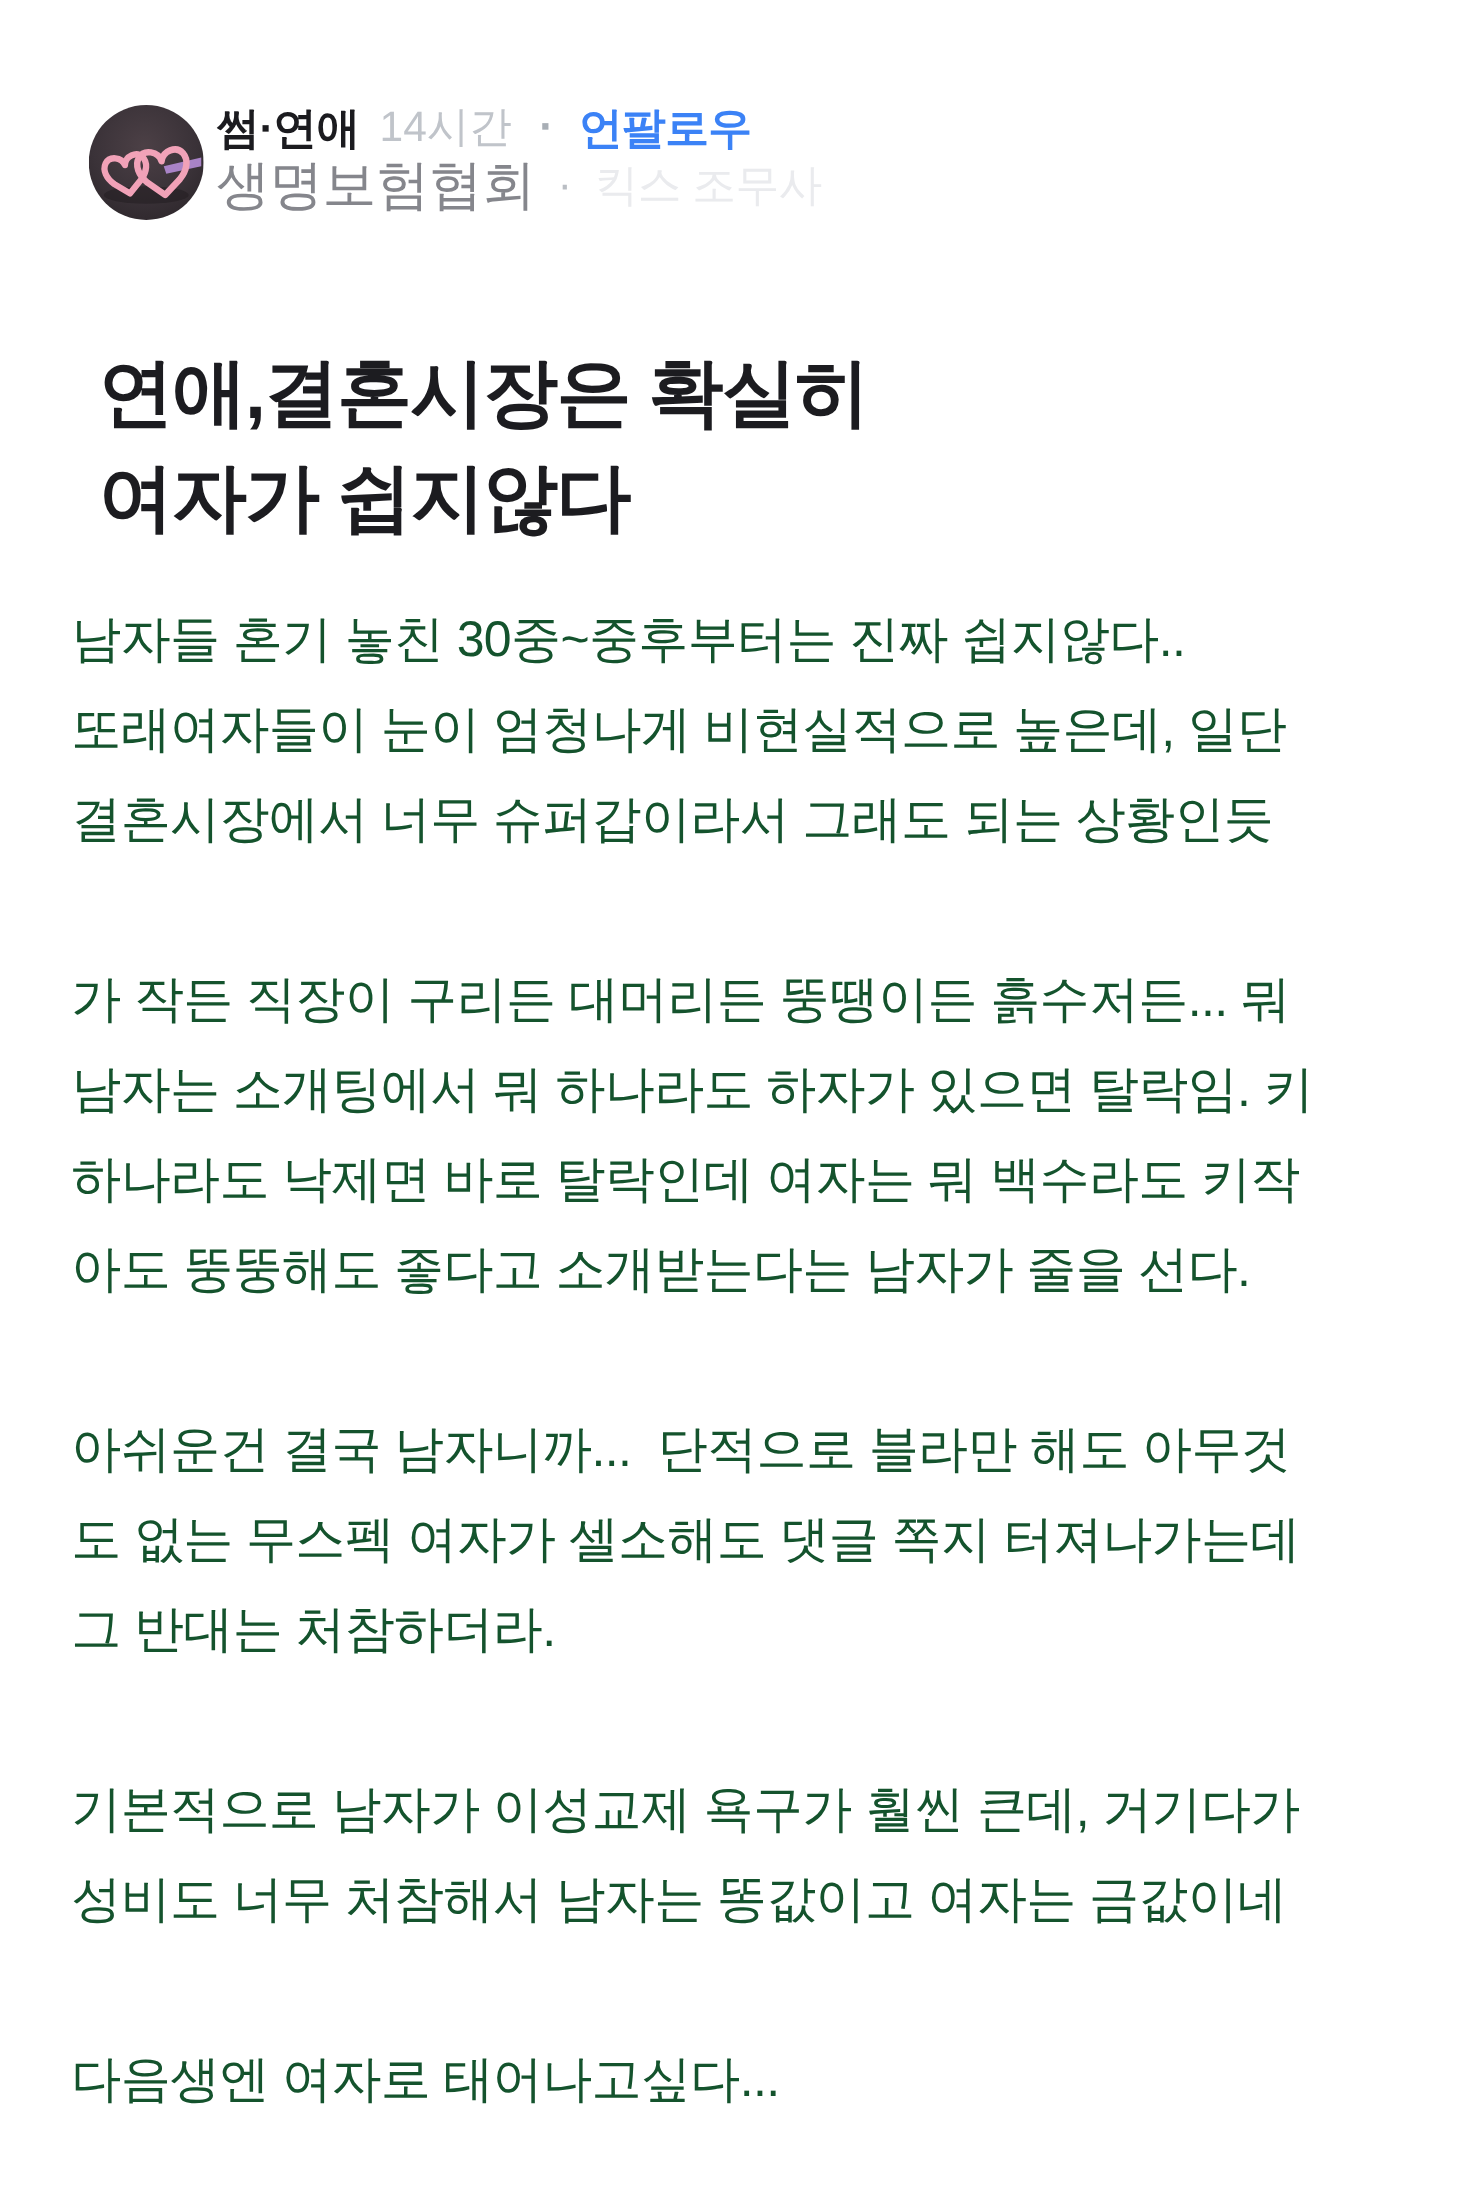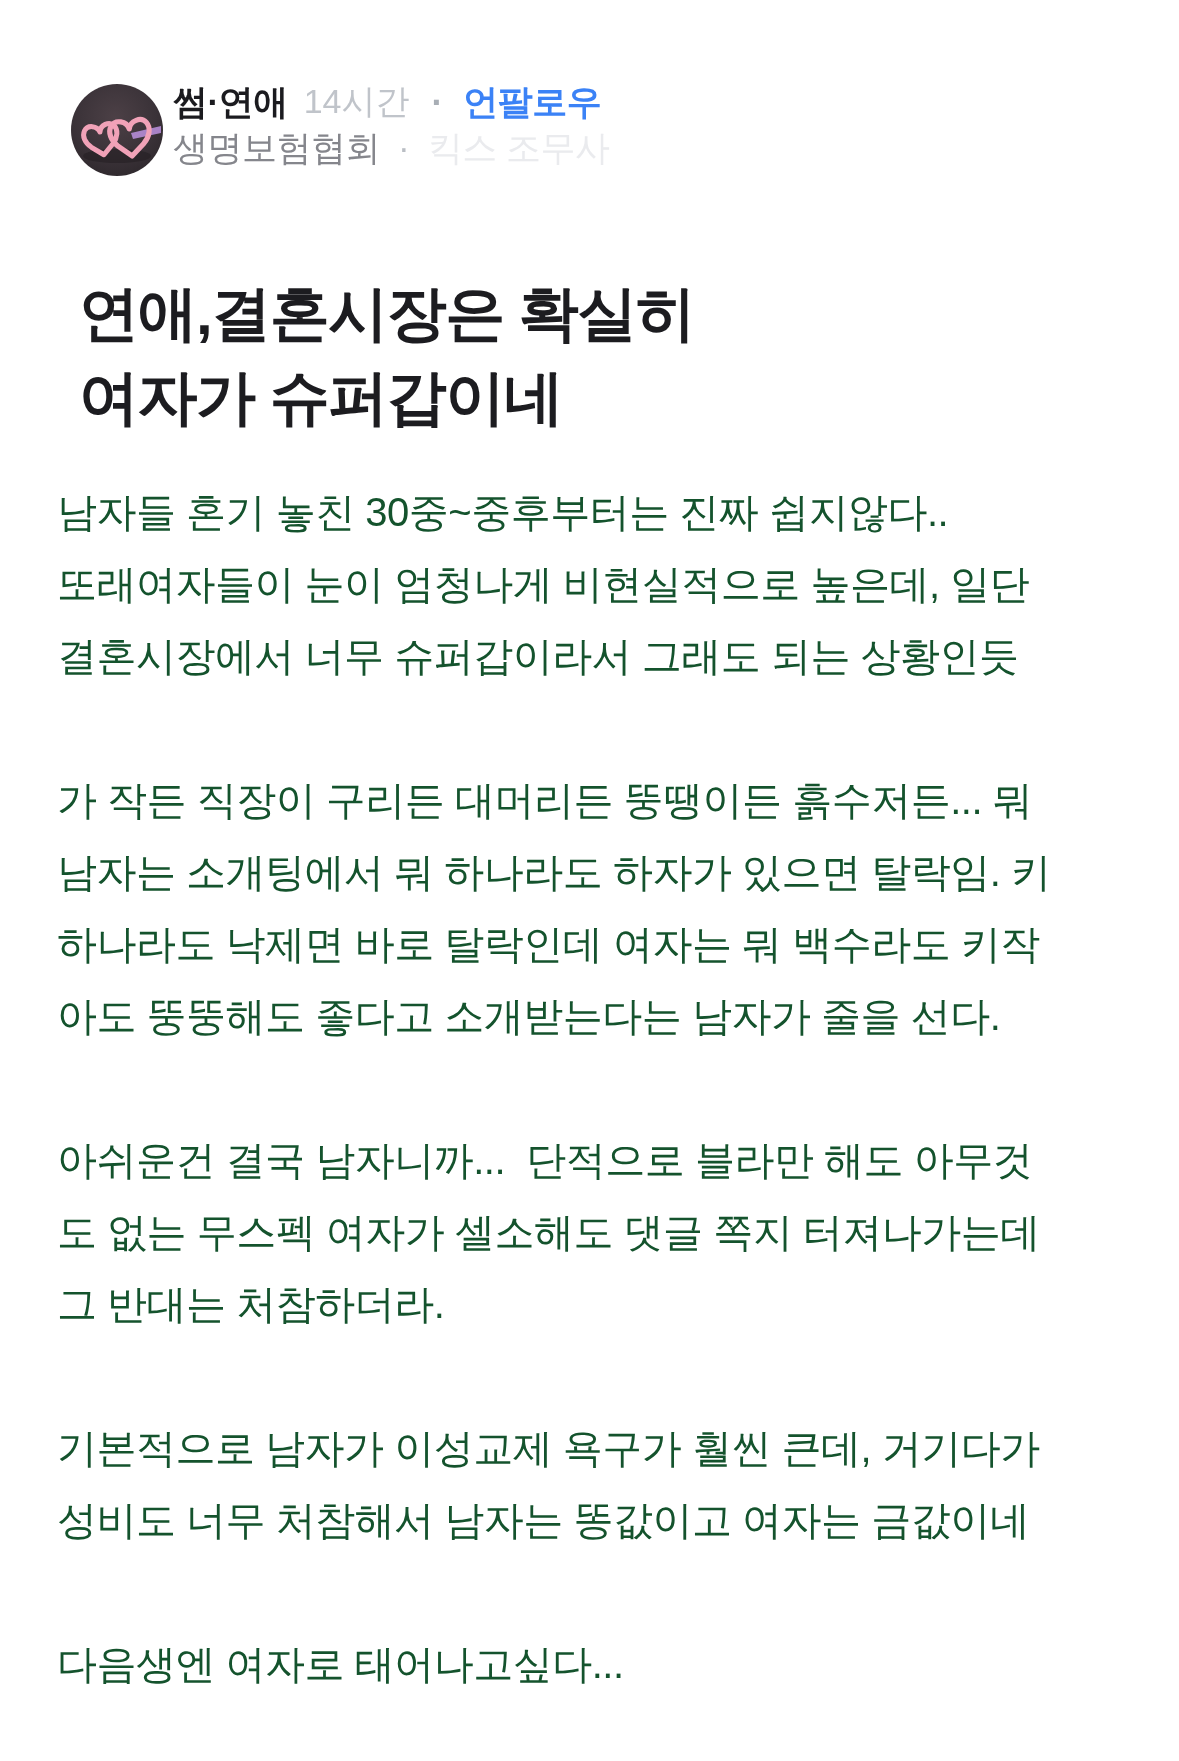--- a/index.html
+++ b/index.html
@@ -13,21 +13,21 @@
     width:92px; height:92px; border-radius:50%;
     overflow:hidden; display:block;
   }
   .header-text { position:absolute; left:173px; top:79px; }
   .hrow { display:flex; align-items:center; height:46px; white-space:pre; }
   .author-name { font-size:35px; font-weight:700; color:#1b1b1f; letter-spacing:-0.5px; }
   .timestamp { font-size:34px; color:#c0c4ca; margin-left:16px; }
   .sep-dot-1 { font-size:35px; font-weight:700; color:#a8aeb5; margin-left:22px; }
   .unfollow { font-size:35px; font-weight:700; color:#3b82f6; margin-left:20px;
               background:none; border:none; cursor:pointer; font-family:inherit; letter-spacing:-0.5px; }
-  .company { font-size:35px; color:#85868c; letter-spacing:-0.5px; }
+  .company { font-size:43px; color:#85868c; letter-spacing:-0.5px; }
   .sep-dot-2 { font-size:35px; color:#babec4; margin-left:18px; }
   .author-detail { font-size:35px; color:#eaebee; margin-left:18px; letter-spacing:-0.5px; }
 
   
   .post-title {
     position:absolute; left:57px; top:272px; width:1065px;
     font-size:60px; font-weight:700; color:#1c1c20;
     line-height:84px; letter-spacing:-1.5px;margin-left:22px;
   }
   .post-title .tline { white-space:pre; }
@@ -75,21 +75,21 @@
     </div>
     <div class="hrow">
       <span class="company">생명보험협회</span>
       <span class="sep-dot-2">·</span>
       <span class="author-detail">킥스 조무사</span>
     </div>
   </div>
 
   <h1 class="post-title">
     <div class="tline">연애,결혼시장은 확실히</div>
-    <div class="tline">여자가 슈퍼갑이네</div>
+    <div class="tline">여자가 쉽지않다</div>
   </h1>
 
   <div class="post-body">
     <div class="para">
       <div class="bline">남자들 혼기 놓친 30중~중후부터는 진짜 쉽지않다..</div>
       <div class="bline">또래여자들이 눈이 엄청나게 비현실적으로 높은데, 일단</div>
       <div class="bline">결혼시장에서 너무 슈퍼갑이라서 그래도 되는 상황인듯</div>
     </div>
     <div class="para">
       <div class="bline">가 작든 직장이 구리든 대머리든 뚱땡이든 흙수저든... 뭐</div>

